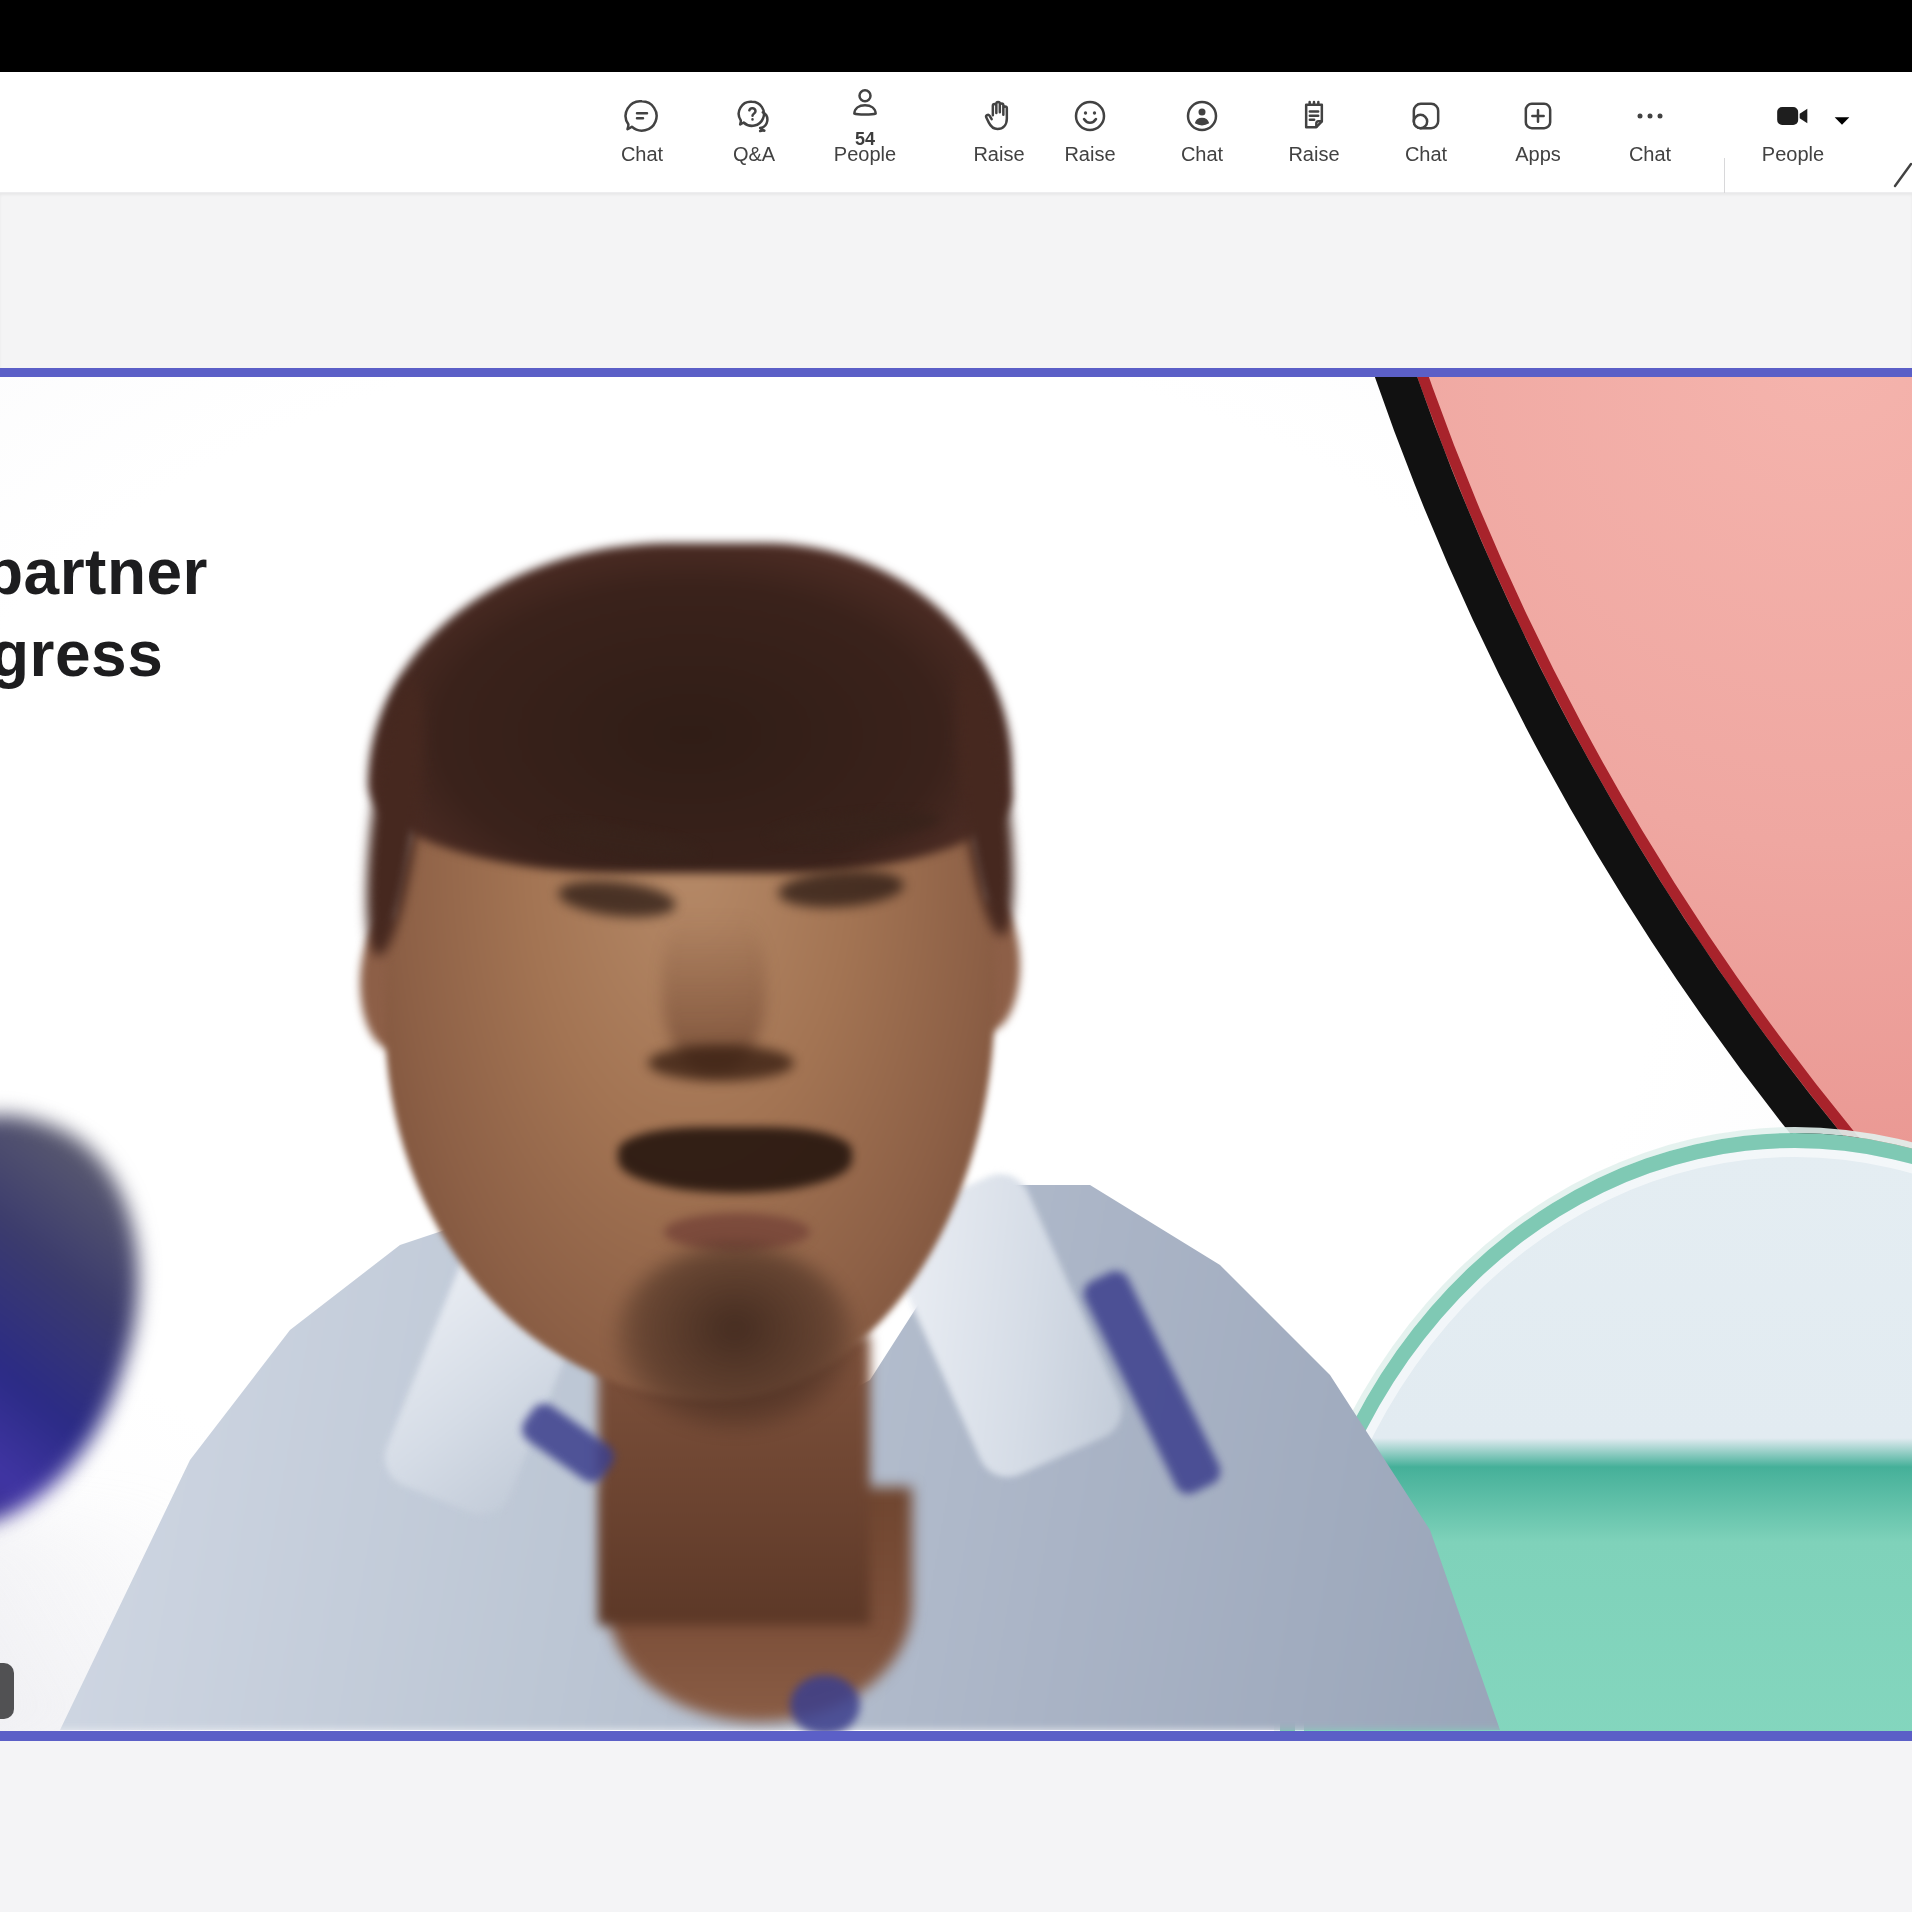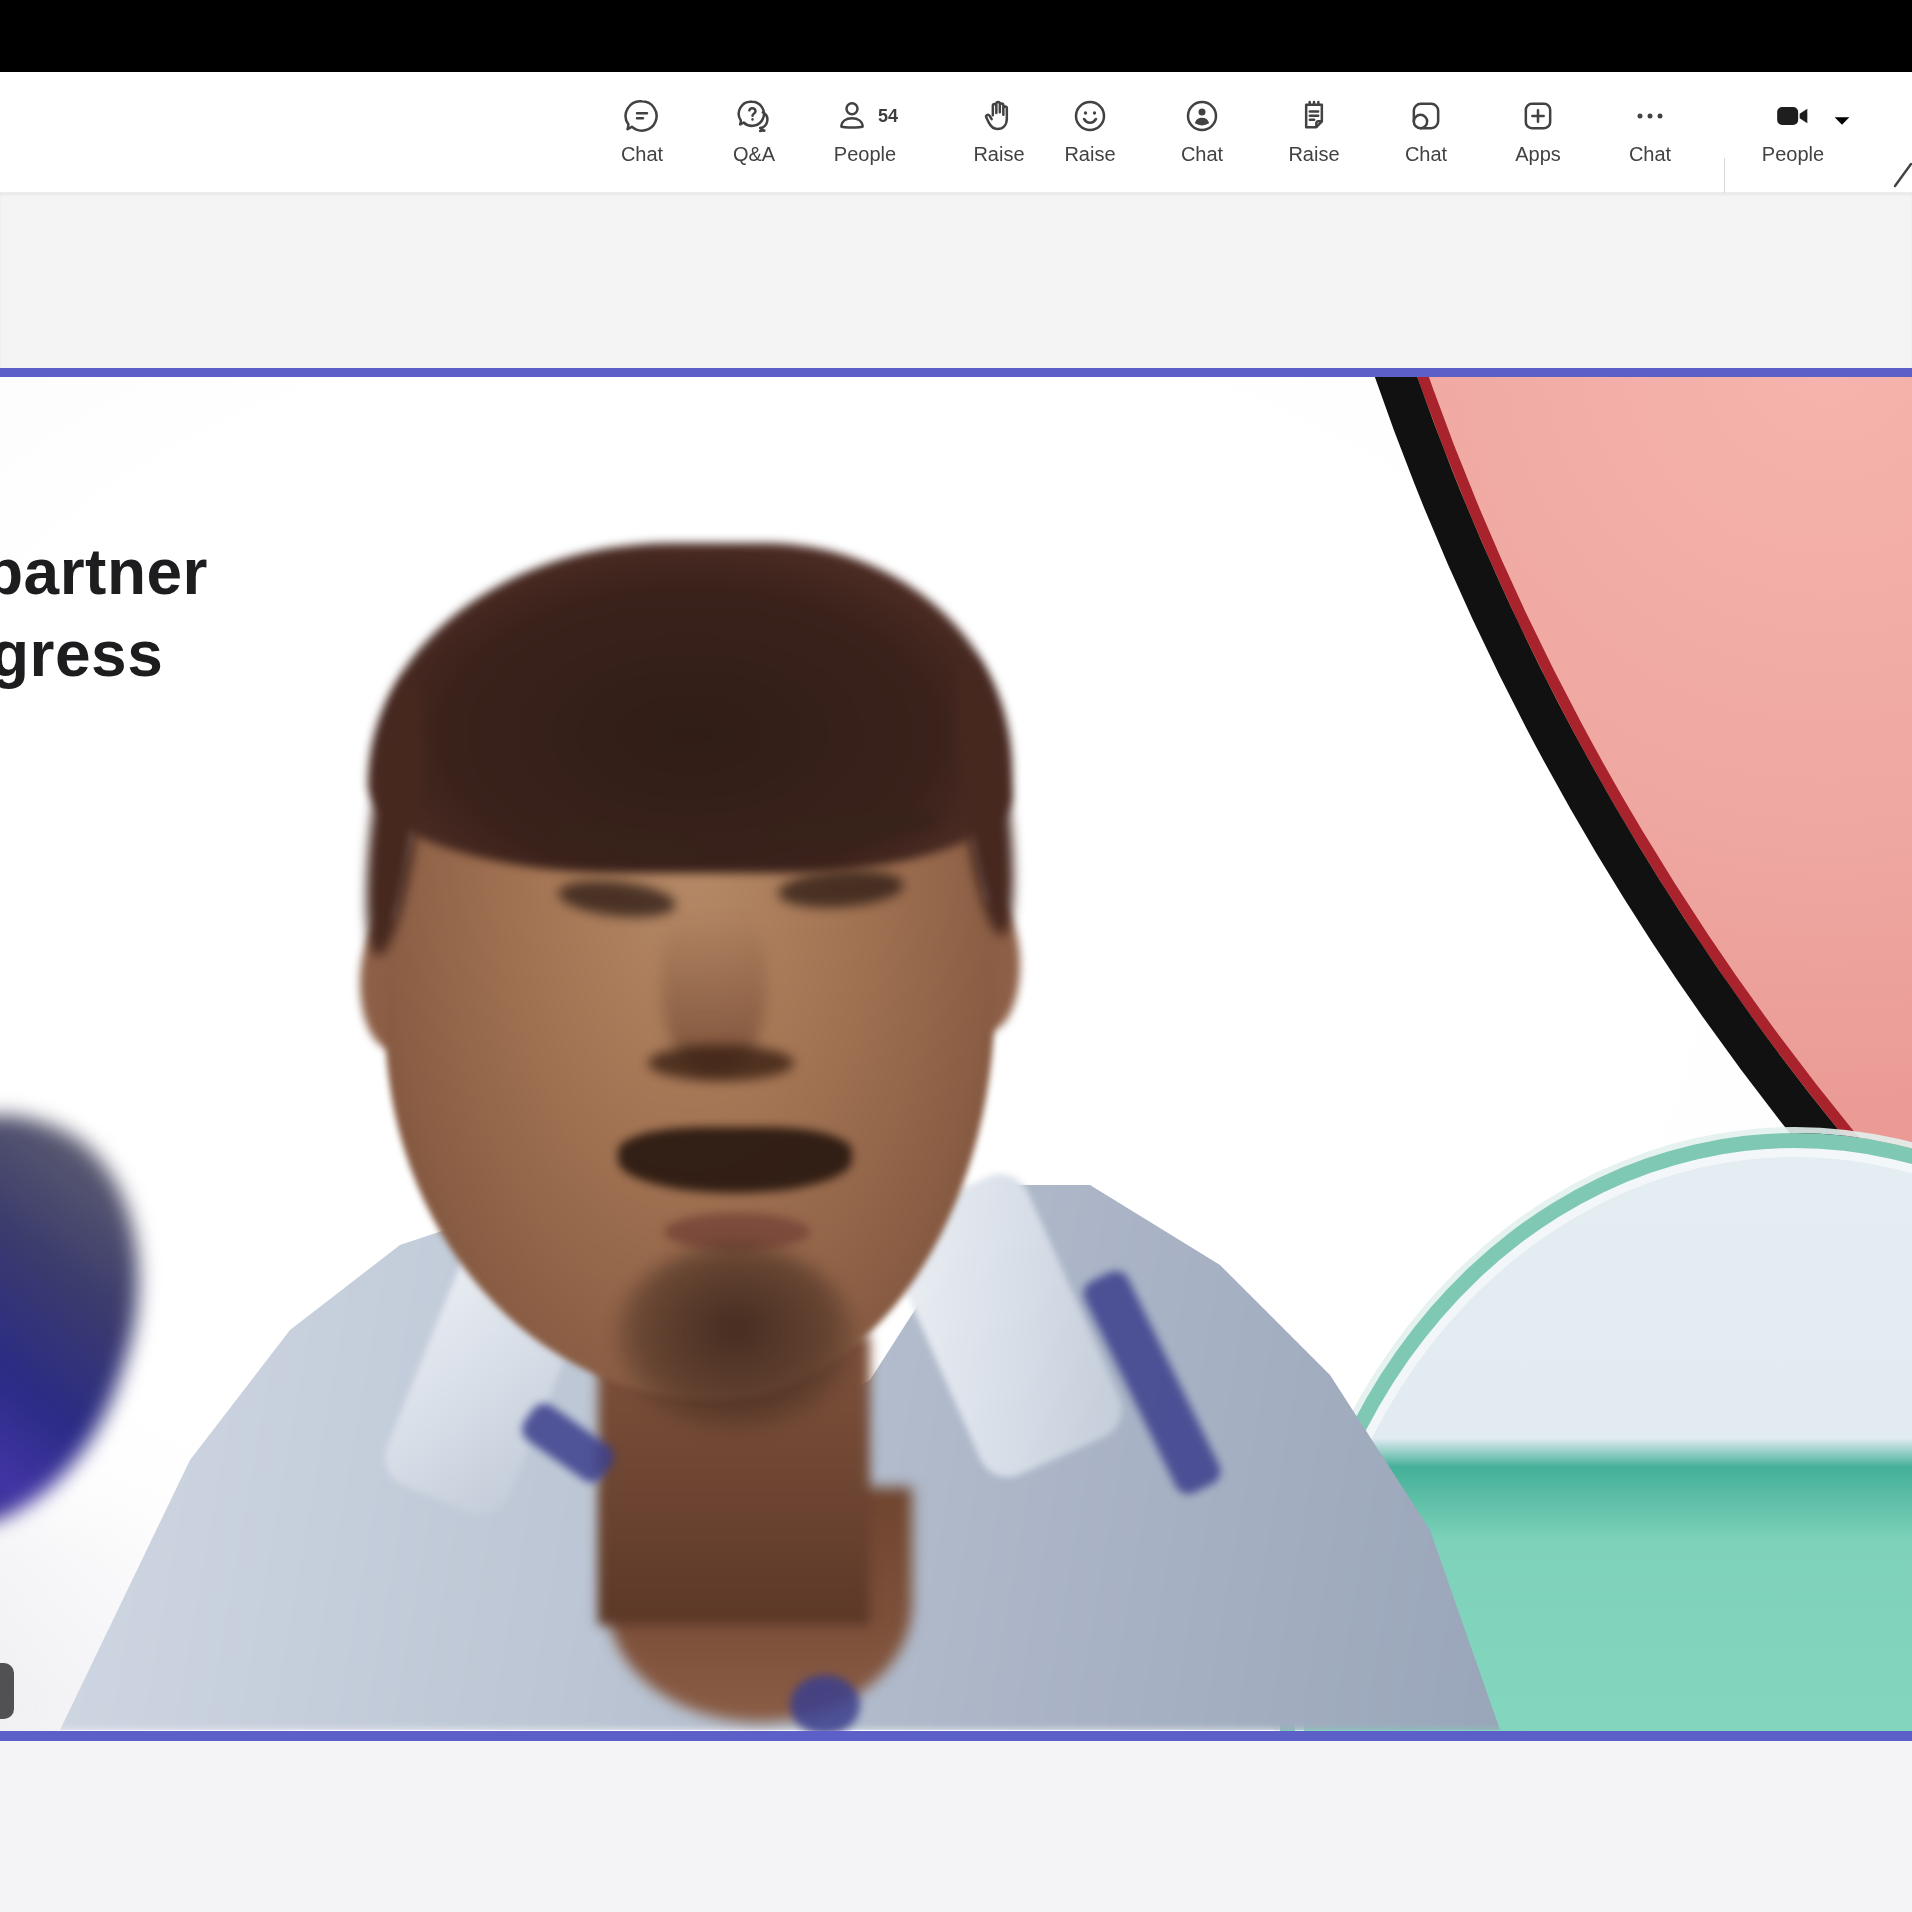--- a/index.html
+++ b/index.html
@@ -5,21 +5,21 @@
   html,body{margin:0;padding:0;}
   body{
     width:1912px;height:1912px;position:relative;overflow:hidden;
     background:#fff;font-family:"Liberation Sans",sans-serif;
   }
   
   .top-black{position:absolute;left:0;top:0;width:1912px;height:72px;background:#000;}
   
   .toolbar{position:absolute;left:0;top:72px;width:1912px;height:120px;background:#fff;border-bottom:1px solid #ededef;}
   .tb-item{position:absolute;top:0;width:112px;height:120px;text-align:center;cursor:pointer;}
-  .tb-item .ic-wrap{height:42px;margin-top:23px;display:flex;align-items:center;justify-content:center;gap:6px;}
+  .tb-item .ic-wrap{height:42px;margin-top:23px;display:flex;align-items:center;justify-content:center;gap:6px;flex-direction:column;}
   .tb-item .lbl{display:block;margin-top:7px;font-size:20px;line-height:20px;color:#424242;}
   .tb-item .count{font-size:18px;font-weight:bold;color:#3d3d3d;}
   .ic{width:40px;height:40px;display:block;}
   .ic path,.ic circle,.ic rect,.ic line{stroke:#424242;stroke-width:1.5;fill:none;stroke-linecap:round;stroke-linejoin:round;}
   .ic .fil{fill:#424242;stroke:none;}
   .ic .filonly{fill:#1e1e1e;stroke:none;}
   .tb-divider{position:absolute;left:1724px;top:86px;width:1px;height:74px;background:#d8d8da;}
   .cam-chevron{position:absolute;right:-4px;top:42px;width:22px;height:14px;}
   .mic-frag{position:absolute;left:1893px;top:88px;width:19px;height:30px;overflow:hidden;}
   .mic-lbl{position:absolute;left:1901px;top:142px;font-size:17px;color:#424242;white-space:nowrap;}

